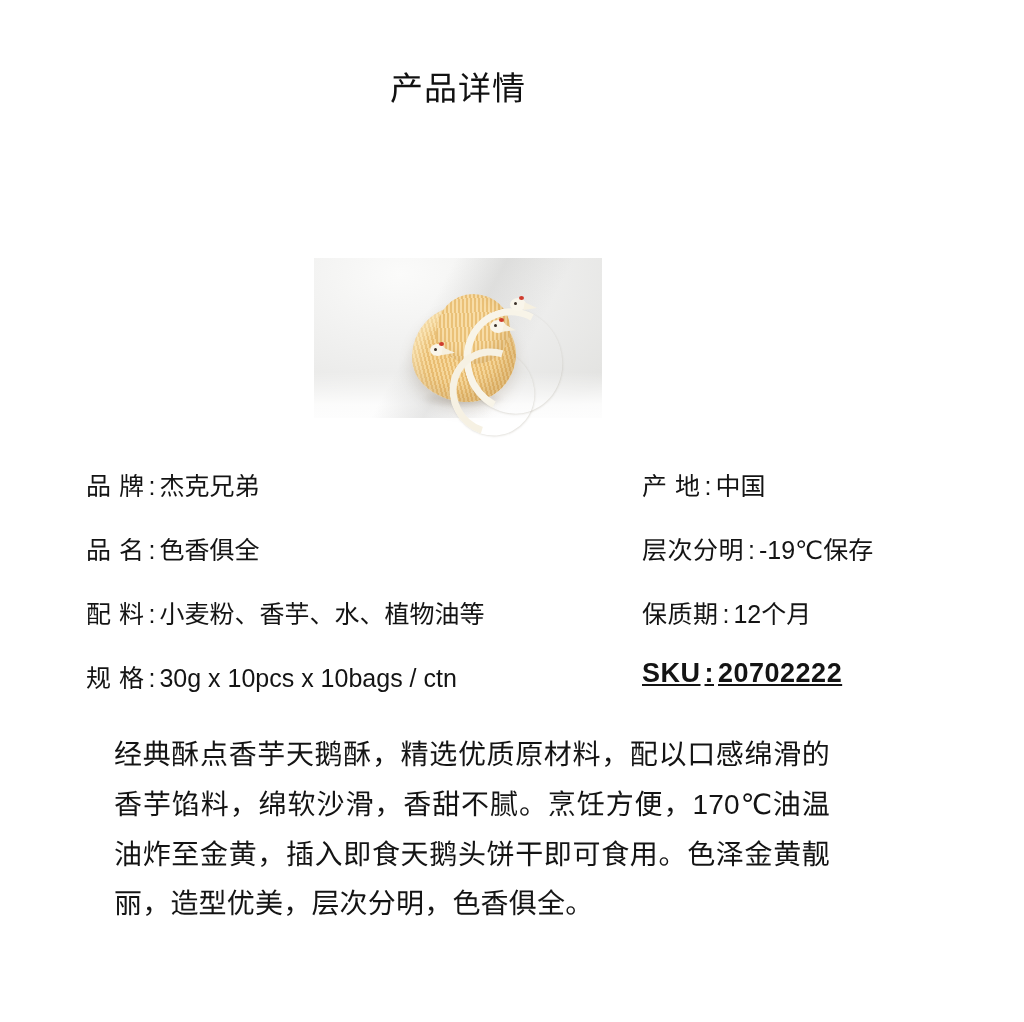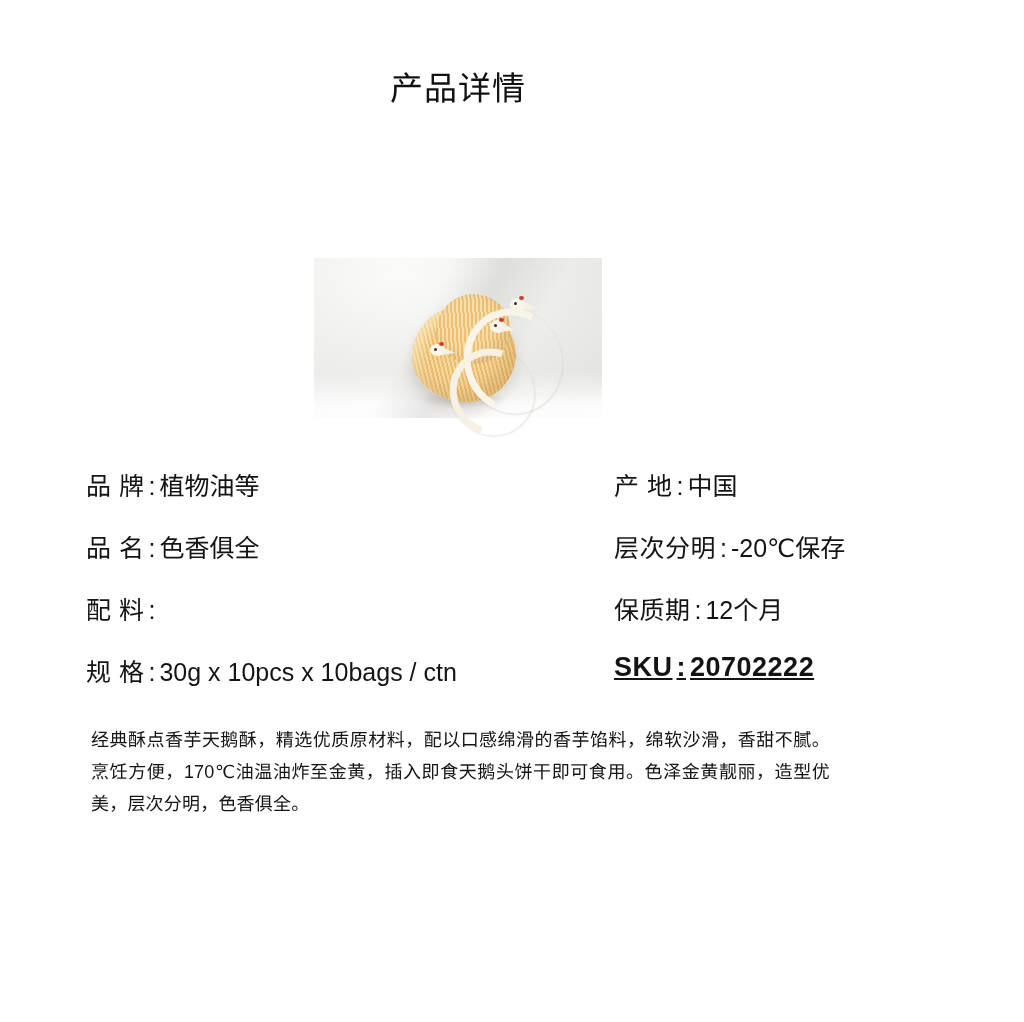--- a/index.html
+++ b/index.html
@@ -163,20 +163,21 @@
 
   
   .specs {
     margin: 48px 0 0 0;
     padding: 0 86px 0 86px;
     display: grid;
     grid-template-columns: 520px 1fr;
     row-gap: 26px;
     font-size: 25px;
     color: #141414;
+    gap: 28px;
   }
   .spec-cell {
     display: flex;
     align-items: baseline;
     white-space: nowrap;
   }
   .spec-label {
     display: inline-block;
     letter-spacing: 0.5px;
   }
@@ -185,22 +186,22 @@
   .sku {
     font-weight: bold;
     font-size: 27px;
     letter-spacing: 0.5px;
     text-decoration: underline;
   }
   .spec-cell.right { padding-left: 8px; }
 
   
   .desc {
-    margin: 36px 86px 0 91px;
-    font-size: 18px;
+    margin: 36px 86px 0 114px;
+    font-size: 28px;
     line-height: 1.78;
     color: #141414;
     text-align: justify;
     letter-spacing: 0.2px;
   }
 </style>
 </head>
 <body>
 
 <div class="page">
@@ -235,42 +236,43 @@
         <div class="dot-red" style="left:33px; top:52px;"></div>
       </div>
     </div>
   </div>
 
   <div class="specs">
 
     <div class="spec-cell">
       <span class="spec-label">品    牌</span>
       <span class="spec-colon">:</span>
-      <span class="spec-value">植物油等</span>
+      <span class="spec-value">杰克兄弟</span>
     </div>
     <div class="spec-cell right">
       <span class="spec-label">产    地</span>
       <span class="spec-colon">:</span>
       <span class="spec-value">中国</span>
     </div>
 
     <div class="spec-cell">
       <span class="spec-label">品    名</span>
       <span class="spec-colon">:</span>
       <span class="spec-value">色香俱全</span>
     </div>
     <div class="spec-cell right">
       <span class="spec-label">层次分明</span>
       <span class="spec-colon">:</span>
-      <span class="spec-value">-20℃保存</span>
+      <span class="spec-value">-19℃保存</span>
     </div>
 
     <div class="spec-cell">
       <span class="spec-label">配    料</span>
       <span class="spec-colon">:</span>
+      <span class="spec-value">小麦粉、香芋、水、植物油等</span>
     </div>
     <div class="spec-cell right">
       <span class="spec-label">保质期</span>
       <span class="spec-colon">:</span>
       <span class="spec-value">12个月</span>
     </div>
 
     <div class="spec-cell">
       <span class="spec-label">规    格</span>
       <span class="spec-colon">:</span>

